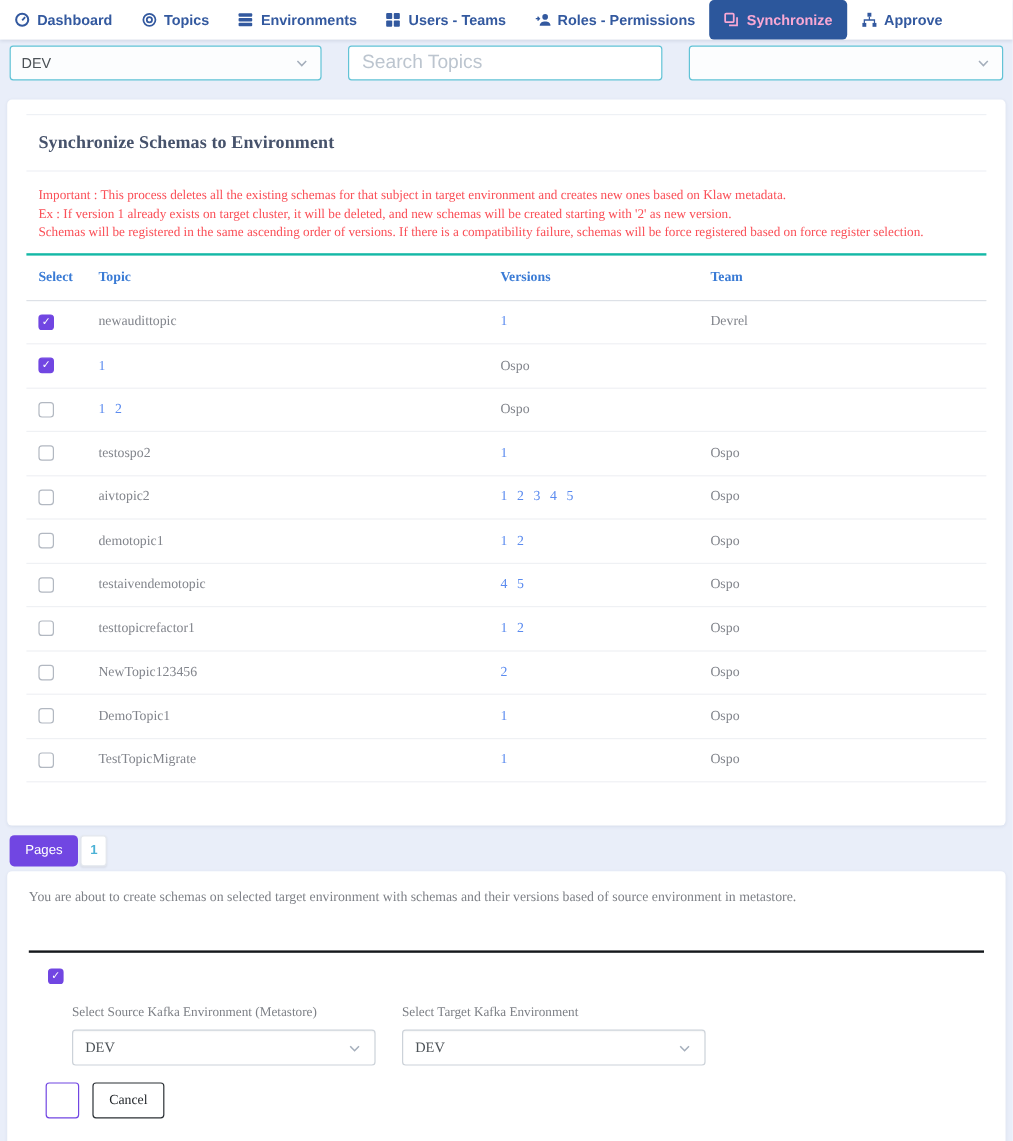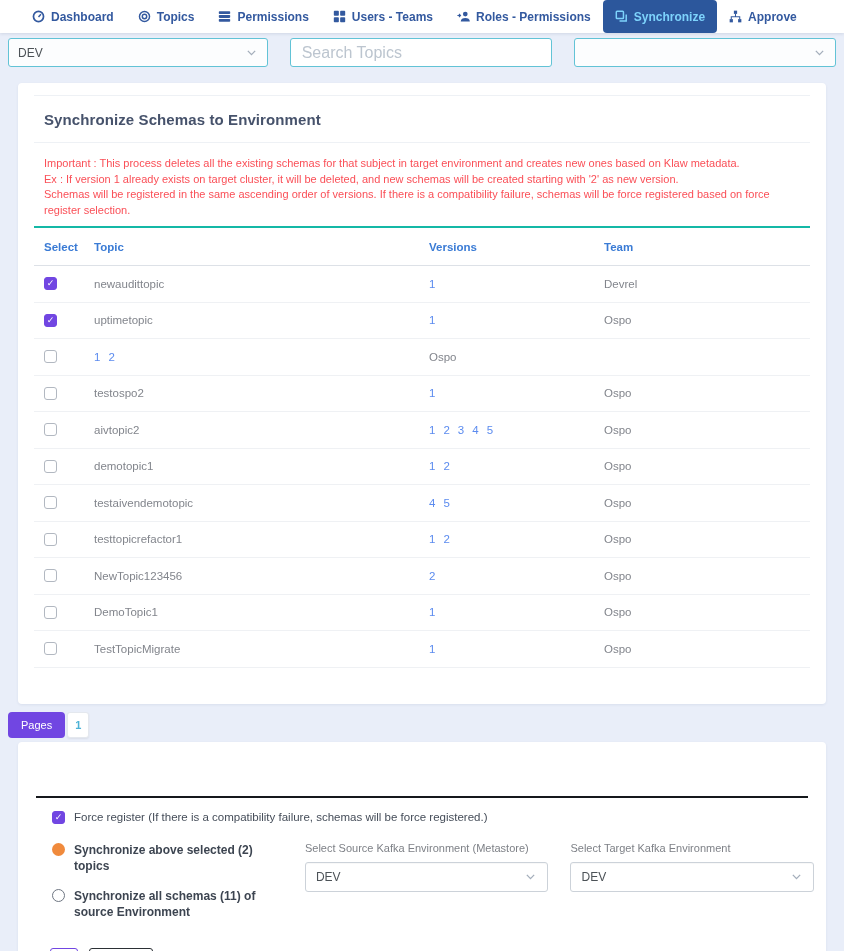--- a/index.html
+++ b/index.html
@@ -4,38 +4,38 @@
 <style>
   * { margin:0; padding:0; box-sizing:border-box; }
   html,body { width:844px; height:951px; }
   body {
     font-family:"Liberation Sans", sans-serif;
     background:var(--page-bg,#e9eef9);
     overflow:hidden; position:relative;
   }
   
   .navbar { display:flex; align-items:stretch; background:#fff; height:33px;
-    padding:0 20px; box-shadow:0 1px 3px rgba(30,50,90,.12); position:relative; z-index:2; }
+    padding:0 0; box-shadow:0 1px 3px rgba(30,50,90,.12); position:relative; z-index:2; }
   .nav-item { display:flex; align-items:center; gap:6px; padding:0 12px;
     color:var(--nav-blue,#33599f); font-size:12px; font-weight:700; cursor:pointer; white-space:nowrap; }
   .nav-item svg { width:13px; height:13px; display:block; }
-  .nav-item.active { background:var(--nav-active,#2c579c); color:#7dd3fc; border-radius:4px; }
+  .nav-item.active { background:var(--nav-active,#2c579c); color:#f9a8d4; border-radius:4px; }
   
   .filter-bar { display:flex; align-items:center; padding:5px 8px 6px; }
   .f-select { height:29px; background:#fcfdfe; border:1.5px solid var(--teal,#62c3d6);
     border-radius:3px; display:flex; align-items:center; justify-content:space-between;
     padding:0 9px; font-size:12px; color:#4c5257; cursor:pointer; }
   .f-select .chev svg { width:13px; height:13px; display:block; }
   #env-select { width:260px; }
   #team-select { width:262px; margin-left:22px; }
   .f-input { height:29px; width:263px; margin-left:22px; border:1.3px solid var(--teal,#62c3d6);
     border-radius:3px; padding:0 11px; font-size:16px; color:#4c5257; outline:none; background:#fff; }
   .f-input::placeholder { color:#bcc5cf; }
   
-  .card { background:#fff; border-radius:4px; box-shadow:0 1px 3px rgba(20,40,80,.07); margin:10px 18px 0; }
+  .card { background:#fff; border-radius:4px; box-shadow:0 1px 3px rgba(20,40,80,.07); margin:10px 6px 0;font-family:Liberation Serif, serif; }
   .card.main { padding:12px 16px 36px; }
   hr.light { border:none; border-top:1px solid #eef1f5; }
   .page-title { font-size:15px; font-weight:700; color:#46526b; padding:15px 10px 14px; letter-spacing:.1px; }
   .warnings { padding:13px 10px 8px; }
   .warnings p { color:var(--warning-red,#fa4f57); font-size:11px; line-height:15.5px; }
   
   .tbl { border-top:2px solid #14b8a6; }
   .trow { display:grid; grid-template-columns:50px 335px 175px 1fr; align-items:center; }
   .tbl .thead { height:38px; border-bottom:1px solid #dde1e7; }
   .tbl .thead span { font-size:11.5px; font-weight:700; color:var(--header-blue,#3a7bd5); padding-left:10px; }
@@ -104,21 +104,21 @@
       <span>Topics</span>
     </div>
     <div class="nav-item">
       <span>
         <svg viewBox="0 0 16 16">
           <rect x="1" y="1.4" width="14" height="3.5" rx="1" fill="currentColor"></rect>
           <rect x="1" y="6.2" width="14" height="3.5" rx="1" fill="currentColor"></rect>
           <rect x="1" y="11" width="14" height="3.5" rx="1" fill="currentColor"></rect>
         </svg>
       </span>
-      <span>Permissions</span>
+      <span>Environments</span>
     </div>
     <div class="nav-item">
       <span>
         <svg viewBox="0 0 16 16">
           <rect x="1" y="1" width="6.2" height="6.2" rx="1" fill="currentColor"></rect>
           <rect x="8.8" y="1" width="6.2" height="6.2" rx="1" fill="currentColor"></rect>
           <rect x="1" y="8.8" width="6.2" height="6.2" rx="1" fill="currentColor"></rect>
           <rect x="8.8" y="8.8" width="6.2" height="6.2" rx="1" fill="currentColor"></rect>
         </svg>
       </span>
@@ -200,21 +200,20 @@
           <span>newaudittopic</span>
           <span class="versions">
             <a>1</a>
           </span>
           <span>Devrel</span>
         </div>
         <div class="trow data">
           <span class="cell-check">
             <span class="cbx checked">✓</span>
           </span>
-          <span>uptimetopic</span>
           <span class="versions">
             <a>1</a>
           </span>
           <span>Ospo</span>
         </div>
         <div class="trow data">
           <span class="cell-check">
             <span class="cbx"></span>
           </span>
           <span class="versions">
@@ -313,36 +312,26 @@
       </div>
   </div>
 </main>
 
 <div class="pages-row">
   <button class="pages-btn">Pages</button>
   <button class="page-num">1</button>
 </div>
 
 <section class="card footer">
+  <p class="info">You are about to create schemas on selected target environment with schemas and their versions based of source environment in metastore.</p>
   <hr class="black-hr">
   <label class="force-row">
     <span class="cbx checked" id="force-cbx">✓</span>
-    <span>Force register (If there is a compatibility failure, schemas will be force registered.)</span>
   </label>
   <div class="form-row">
-    <div class="radio-col" id="radios">
-        <label class="radio-item">
-          <span class="radio on"></span>
-          <span>Synchronize above selected (2) topics</span>
-        </label>
-        <label class="radio-item">
-          <span class="radio off"></span>
-          <span>Synchronize all schemas (11) of source Environment</span>
-        </label>
-      </div>
     <div class="sel-group">
       <label>Select Source Kafka Environment (Metastore)</label>
       <div class="g-select">
         <span>DEV</span>
         <span class="chev">
             <svg viewBox="0 0 16 16">
               <path d="M3.5 6l4.5 4.6L12.5 6" fill="none" stroke="#a4aebb" stroke-width="1.6"></path>
             </svg>
           </span>
       </div>

